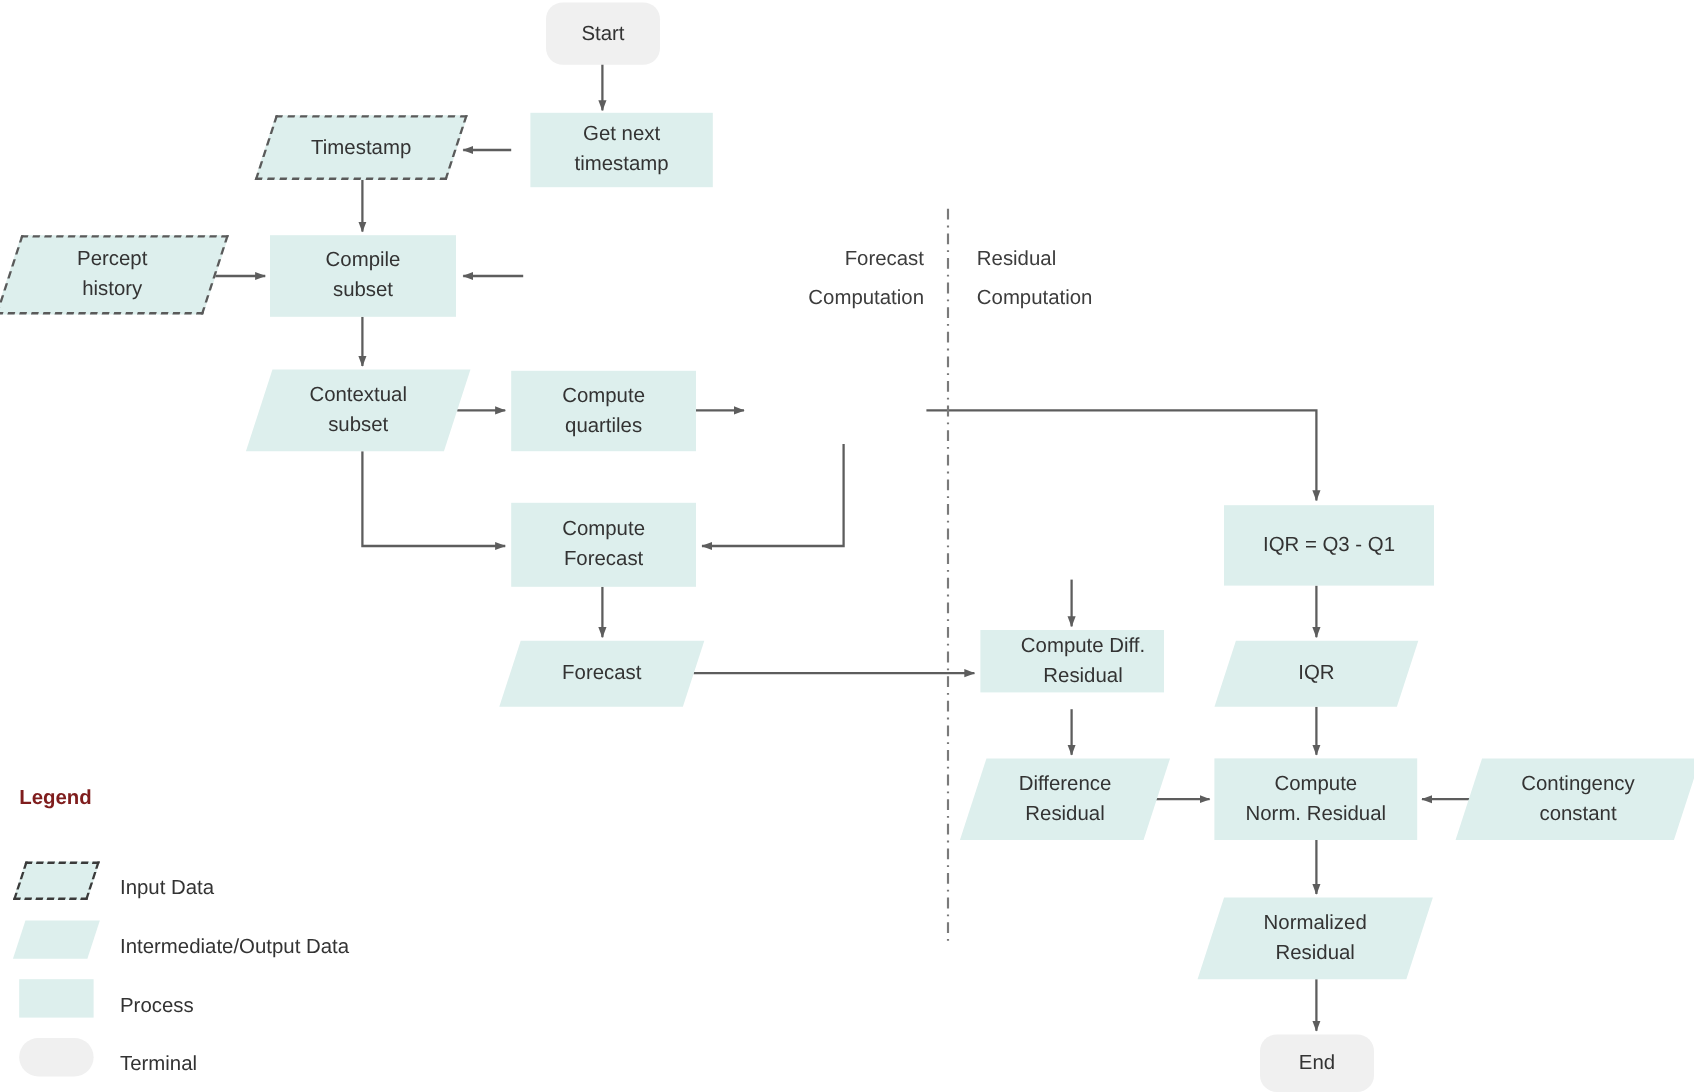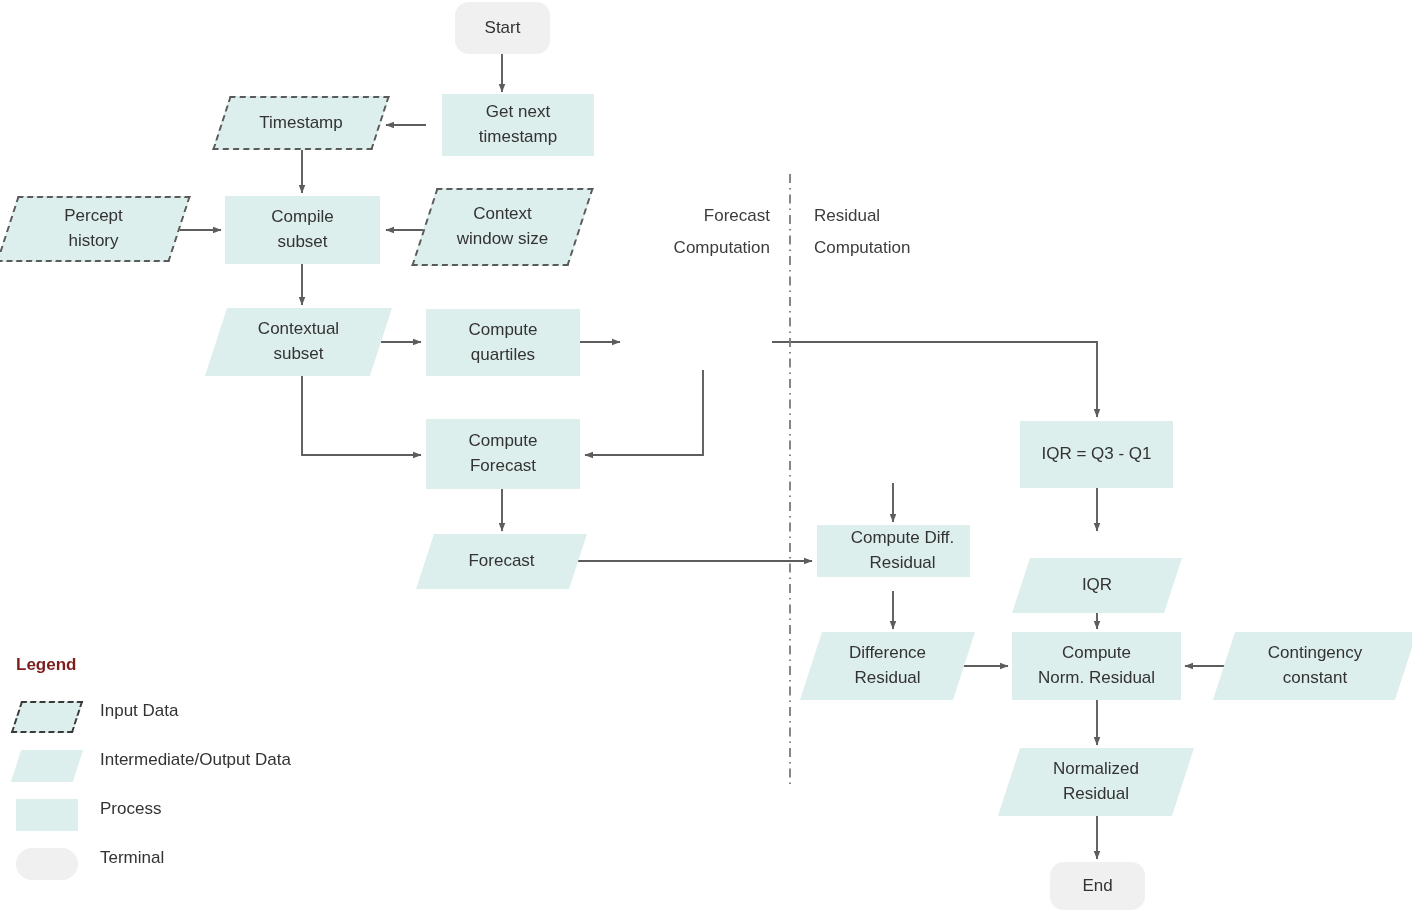--- a/index.html
+++ b/index.html
@@ -85,21 +85,21 @@
     width: 420px;
   }
   #legend .legend-title {
     font-size: 17px;
     font-weight: bold;
     color: #7f1d1d;
     margin-bottom: 26px;
   }
   .legend-row {
     display: flex;
-    align-items: flex-start;
+    align-items: flex-end;
     height: 49px;
   }
   .swatch {
     width: 62px;
     height: 32px;
     flex: 0 0 62px;
     margin-right: 22px;
     position: relative;
   }
   .swatch-inner {
@@ -208,24 +208,20 @@
   <div class="node inputdata" style="left:7px; top:196px; width:173px; height:66px;">
     <span class="shape-layer"></span>
     <span class="label">Percept<br>history</span>
   </div>
 
   <div class="node process" style="left:225px; top:196px; width:155px; height:68px;">
     <span class="shape-layer"></span>
     <span class="label">Compile<br>subset</span>
   </div>
 
-  <div class="node inputdata" style="left:424px; top:188px; width:157px; height:78px;">
-    <span class="shape-layer"></span>
-    <span class="label">Context<br>window size</span>
-  </div>
 
   <div class="node data" style="left:216px; top:308px; width:165px; height:68px;">
     <span class="shape-layer"></span>
     <span class="label">Contextual<br>subset</span>
   </div>
 
   <div class="node process" style="left:426px; top:309px; width:154px; height:67px;">
     <span class="shape-layer"></span>
     <span class="label">Compute<br>quartiles</span>
   </div>
@@ -235,31 +231,31 @@
     <span class="shape-layer"></span>
     <span class="label">Compute<br>Forecast</span>
   </div>
 
   <div class="node data" style="left:425px; top:534px; width:153px; height:55px;">
     <span class="shape-layer"></span>
     <span class="label">Forecast</span>
   </div>
 
 
-  <div class="node process" style="left:1020px; top:421px; width:153px; height:67px;">
+  <div class="node process" style="left:1020px; top:421px; width:175px; height:67px;">
     <span class="shape-layer"></span>
     <span class="label">IQR = Q3 - Q1</span>
   </div>
 
   <div class="node process" style="left:817px; top:525px; width:153px; height:52px;padding-left:18px;">
     <span class="shape-layer"></span>
     <span class="label">Compute Diff.<br>Residual</span>
   </div>
 
-  <div class="node data" style="left:1021px; top:534px; width:152px; height:55px;margin-top:24px;">
+  <div class="node data" style="left:1021px; top:534px; width:152px; height:55px;">
     <span class="shape-layer"></span>
     <span class="label">IQR</span>
   </div>
 
   <div class="node data" style="left:811px; top:632px; width:153px; height:68px;">
     <span class="shape-layer"></span>
     <span class="label">Difference<br>Residual</span>
   </div>
 
   <div class="node process" style="left:1012px; top:632px; width:169px; height:68px;">

